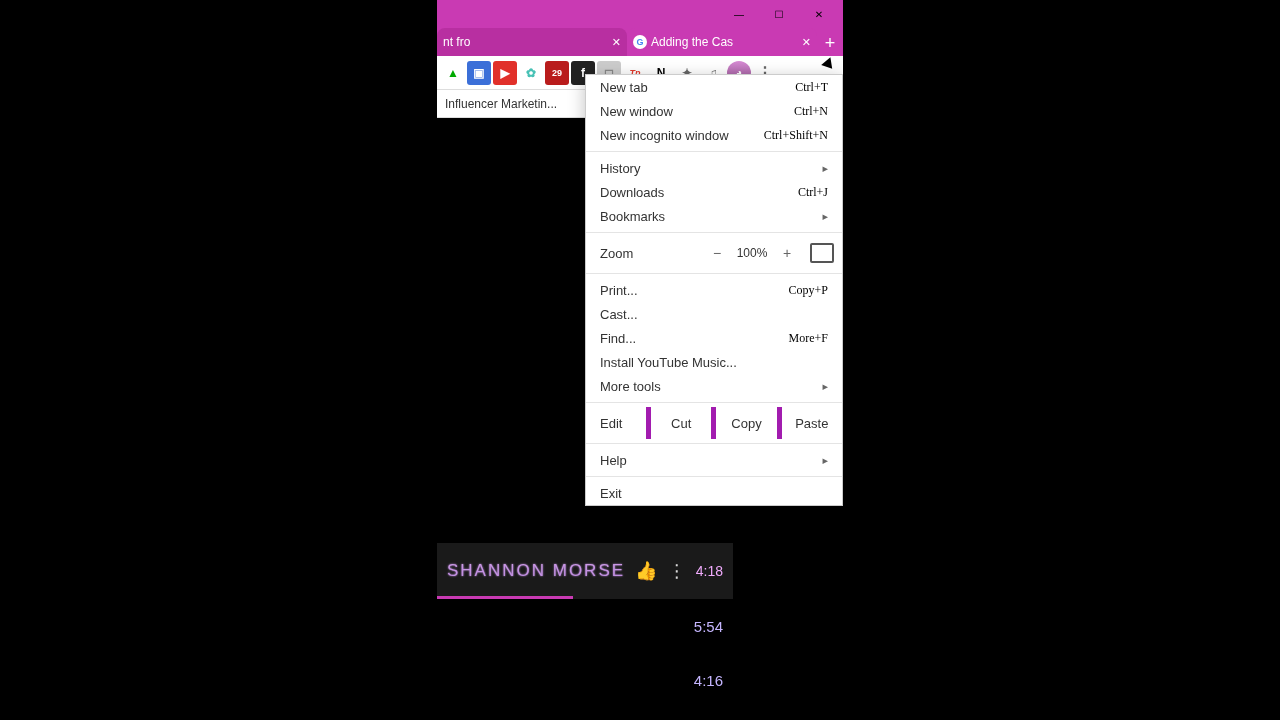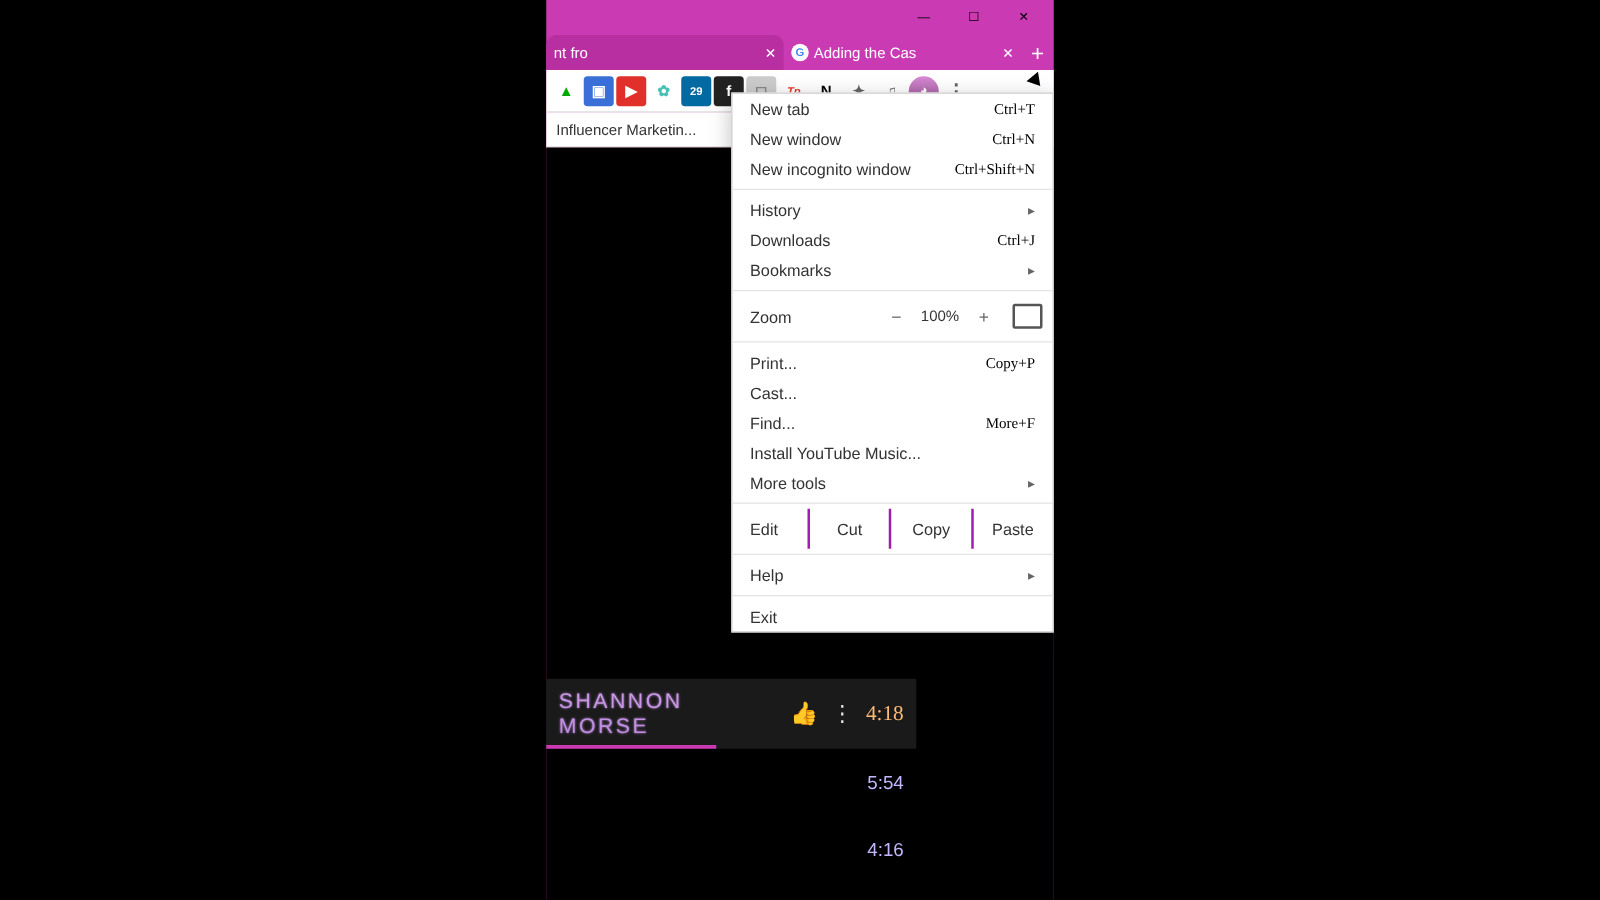--- a/index.html
+++ b/index.html
@@ -125,21 +125,21 @@
   }
 
   .edit-row {
     display:flex; align-items:center;
     padding:0; height:32px;
   }
   .edit-row .elabel { padding:0 14px; flex:0 0 60px;}
   .edit-row .ebtn {
     flex:1;
     height:100%;
-    border-left:2px solid #a21caf;
+    border-left:5px solid #a21caf;
     display:flex; align-items:center; justify-content:center;
     cursor:pointer; font-size:13px;
   }
 
   
   .content {
     background:#000;
     height: 620px;
   }
 
@@ -163,21 +163,21 @@
     font-family: Impact, sans-serif;
     letter-spacing:2px;
     font-size:17px;
     background: linear-gradient(#dfa8f0,#b985e0);
     -webkit-background-clip:text;
     background-clip:text;
     color:transparent;
     text-shadow: 0 0 2px #c090e0;
   }
   .mini-ico { color:#ddd; font-size:18px; cursor:pointer; }
-  .mini-time { color:#fdba74; font-size:17px;font-family:Liberation Serif, serif; }
+  .mini-time { color:#f0abfc; font-size:14px; }
   .progress {
     position:absolute; left:0; bottom:0;
     height:3px; width:46%;
     background:#c93ab3;
   }
   .row2 {
     height:54px;
     display:flex; align-items:center; justify-content:flex-end;
     padding:0 10px;
   }
@@ -217,21 +217,21 @@
     </div>
     <div class="newtab">+</div>
   </div>
 
   <div class="toolbar" id="toolbar">
 
     <div class="ext-icon" style="background: rgb(255, 255, 255); color: rgb(0, 170, 0); font-size: 12px;">▲</div>
       <div class="ext-icon" style="background: rgb(59, 111, 216); color: rgb(255, 255, 255); font-size: 12px;">▣</div>
       <div class="ext-icon" style="background: rgb(225, 48, 42); color: rgb(255, 255, 255); font-size: 12px;">▶</div>
       <div class="ext-icon" style="background: rgb(255, 255, 255); color: rgb(71, 193, 181); font-size: 12px;">✿</div>
-      <div class="ext-icon" style="background: #0369a1; color: rgb(255, 255, 255); font-size: 9px;">29</div>
+      <div class="ext-icon" style="background: #b91c1c; color: rgb(255, 255, 255); font-size: 9px;">29</div>
       <div class="ext-icon" style="background: rgb(34, 34, 34); color: rgb(255, 255, 255); font-size: 12px;">f</div>
       <div class="ext-icon" style="background: rgb(204, 204, 204); color: rgb(136, 136, 136); font-size: 12px;">◻</div>
       <div class="ext-icon" style="background: rgb(255, 255, 255); color: rgb(226, 59, 46); font-size: 9px; font-style: italic;">Tp</div>
       <div class="ext-icon" style="background: rgb(255, 255, 255); color: rgb(0, 0, 0); font-size: 12px;">N</div>
       <div class="ext-icon" style="background: transparent; color: rgb(102, 102, 102); font-size: 12px;">✦</div>
       <div class="ext-icon" style="background: transparent; color: rgb(102, 102, 102); font-size: 12px;">♫</div>
       <div class="ext-icon avatar">◕</div>
     <div class="ext-icon kebab">⋮</div>
   </div>
 

